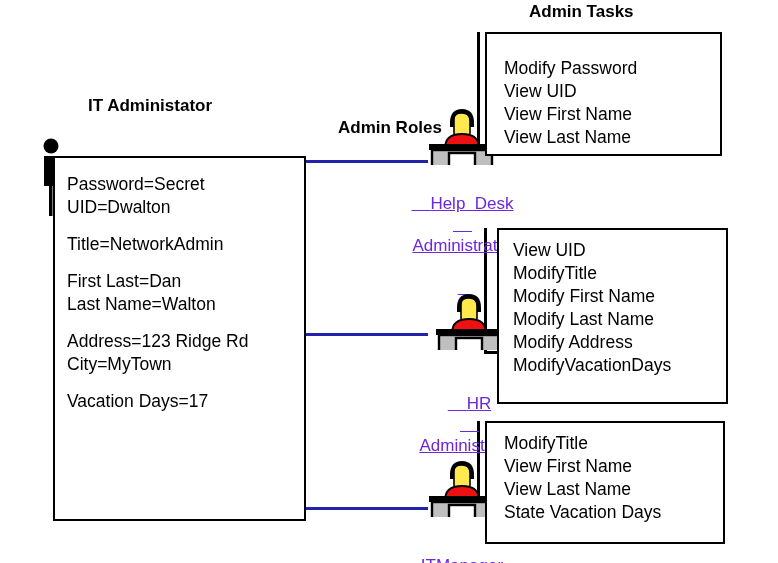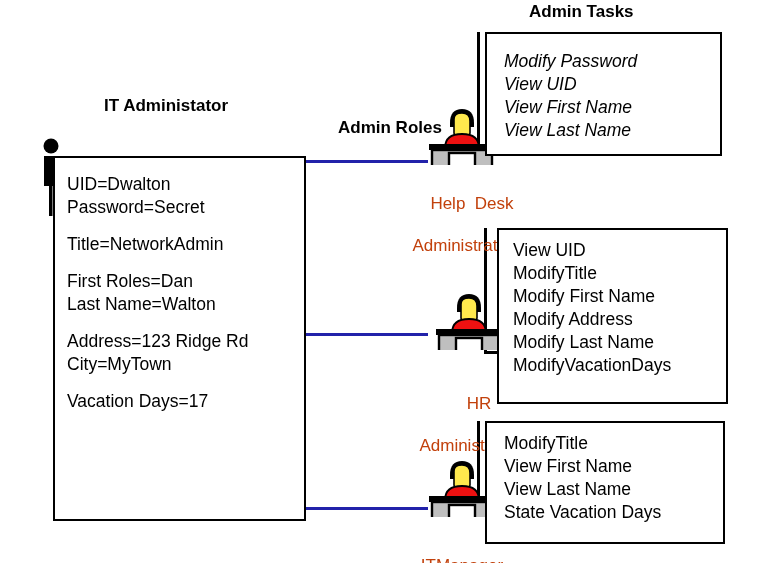--- a/index.html
+++ b/index.html
@@ -20,21 +20,21 @@
   .heading {
     position: absolute;
     font-weight: bold;
     font-size: 17px;
     color: #000000;
     white-space: nowrap;
     letter-spacing: 0px;
   }
   #heading-admin-tasks { left: 529px; top: 2px; }
   #heading-admin-roles { left: 338px; top: 70px; margin-top: 48px; }
-  #heading-it-administrator { left: 104px; top: 96px; }
+  #heading-it-administrator { left: 88px; top: 96px; }
 
   
   .box {
     position: absolute;
     border: 2px solid #000000;
     background: #ffffff;
     box-sizing: border-box;
   }
   #box-user-attributes {
     left: 53px;
@@ -80,22 +80,21 @@
   .line.spacer {
     height: 14px;
     line-height: 14px;
   }
   #attr-list {
     left: 12px;
     top: 15px;
   }
   #tasks-helpdesk-list {
     left: 17px;
-    top: 16px;
-    font-style: italic;
+    top: 23px;
   }
   #tasks-hr-list {
     left: 14px;
     top: 9px;
   }
   #tasks-itmanager-list {
     left: 17px;
     top: 9px;
   }
 
@@ -130,24 +129,25 @@
     height: 62px;
   }
   #role-icon-helpdesk  { left: 423px; top: 103px; }
   #role-icon-hr        { left: 430px; top: 288px; }
   #role-icon-itmanager { left: 423px; top: 455px; }
 
   
   .role-label {
     position: absolute;
     font-size: 17px;
-    color: #c2410c;
+    color: #6d28d9;
     text-align: center;
     white-space: pre;
     line-height: 21px;
+    text-decoration: underline;
   }
   #role-label-helpdesk  { left: 355px; top: 172px; width: 215px; }
   #role-label-hr        { left: 362px; top: 372px; width: 215px; }
   #role-label-itmanager { left: 345px; top: 534px; width: 215px; }
   .role-label .l2 { display: block; }
 
   
   #actor-it-administrator {
     position: absolute;
     left: 40px;
@@ -172,26 +172,26 @@
       <circle cx="11" cy="8" r="7.5" fill="#000000"></circle>
       <rect x="4" y="18" width="15" height="30" fill="#000000"></rect>
       <rect x="17" y="20" width="3" height="12" fill="#000000"></rect>
       <rect x="9" y="46" width="3.5" height="32" fill="#000000"></rect>
       <rect x="15" y="30" width="3" height="48" fill="#000000"></rect>
     </svg>
   </div>
 
   <div class="box" id="box-user-attributes">
     <div class="lines" id="attr-list">
+      <div class="line">Password=Secret</div>
       <div class="line">UID=Dwalton</div>
-      <div class="line">Password=Secret</div>
       <div class="line spacer"></div>
       <div class="line">Title=NetworkAdmin</div>
       <div class="line spacer"></div>
-      <div class="line">First Roles=Dan</div>
+      <div class="line">First Last=Dan</div>
       <div class="line">Last Name=Walton</div>
       <div class="line spacer"></div>
       <div class="line">Address=123 Ridge Rd</div>
       <div class="line">City=MyTown</div>
       <div class="line spacer"></div>
       <div class="line">Vacation Days=17</div>
     </div>
   </div>
 
   <div class="connector-blue" id="connector-helpdesk"></div>
@@ -258,22 +258,22 @@
       <div class="line">View First Name</div>
       <div class="line">View Last Name</div>
     </div>
   </div>
 
   <div class="box" id="box-tasks-hr">
     <div class="lines" id="tasks-hr-list">
       <div class="line">View UID</div>
       <div class="line">ModifyTitle</div>
       <div class="line">Modify First Name</div>
+      <div class="line">Modify Last Name</div>
       <div class="line">Modify Address</div>
-      <div class="line">Modify Last Name</div>
       <div class="line">ModifyVacationDays</div>
     </div>
   </div>
 
   <div class="box" id="box-tasks-itmanager">
     <div class="lines" id="tasks-itmanager-list">
       <div class="line">ModifyTitle</div>
       <div class="line">View First Name</div>
       <div class="line">View Last Name</div>
       <div class="line">State Vacation Days</div>

